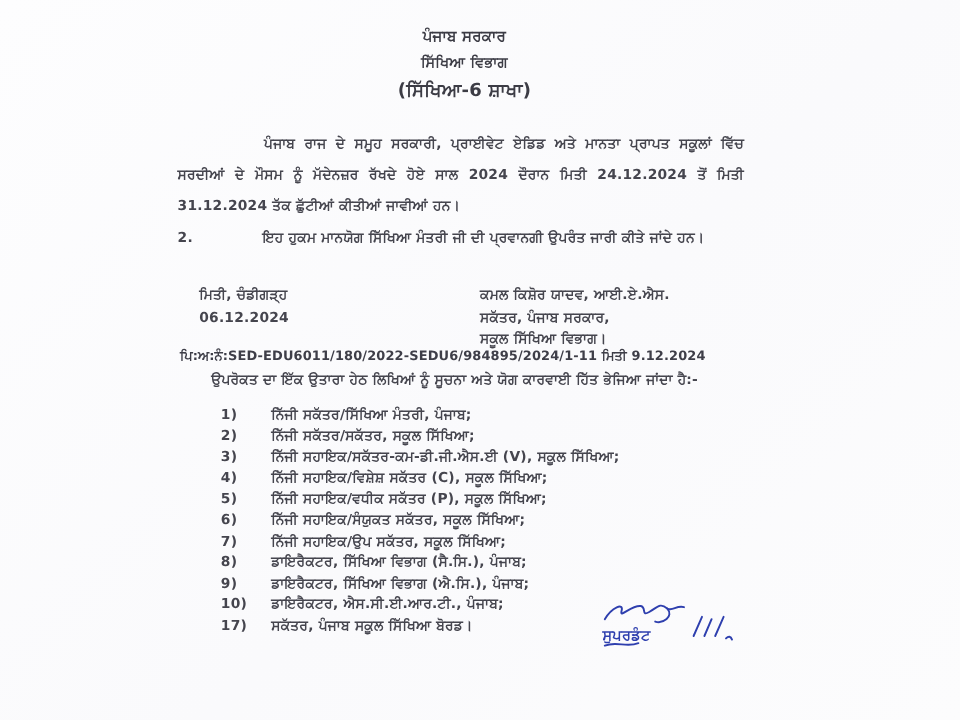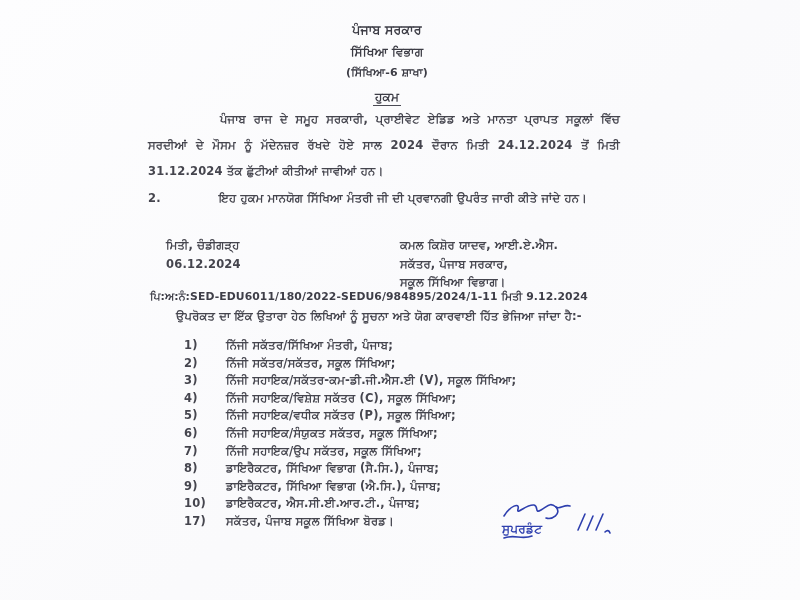--- a/index.html
+++ b/index.html
@@ -19,21 +19,21 @@
     left: 148px; top: 0;
     width: 478px; height: 600px;
     font-size: 11.5px;
     font-weight: 600;
     letter-spacing: 0.2px;
     color: #45454e;
   }
   .hdr { position: absolute; width: 100%; text-align: center; }
   .hdr-org    { top: 22px; font-size: 12.5px; color: #3c3c45; }
   .hdr-dept   { top: 45px; font-size: 12px;   color: #3c3c45; }
-  .hdr-branch { top: 66px; font-size: 11px; color: #3c3c45; }
+  .hdr-branch { top: 66px; font-size: 15px; color: #3c3c45; }
   .order-title {
     position: absolute; top: 90px; width: 100%; text-align: center;
   }
   .order-title span {
     display: inline-block;
     border-bottom: 1.2px solid #4a4a54;
     padding: 0 2px 1px 2px;
     font-size: 12px; color: #3c3c45;
   }
   .para1 {
@@ -79,23 +79,20 @@
 </head>
 <body>
 
 <div class="canvas">
   <div class="page">
 
     <div class="hdr hdr-org">ਪੰਜਾਬ ਸਰਕਾਰ</div>
     <div class="hdr hdr-dept">ਸਿੱਖਿਆ ਵਿਭਾਗ</div>
     <div class="hdr hdr-branch">(ਸਿੱਖਿਆ-6 ਸ਼ਾਖਾ)</div>
 
-    <div class="order-title">
-      <span>ਹੁਕਮ</span>
-    </div>
 
     <p class="para1">ਪੰਜਾਬ ਰਾਜ ਦੇ ਸਮੂਹ ਸਰਕਾਰੀ, ਪ੍ਰਾਈਵੇਟ ਏਡਿਡ ਅਤੇ ਮਾਨਤਾ ਪ੍ਰਾਪਤ ਸਕੂਲਾਂ ਵਿੱਚ ਸਰਦੀਆਂ ਦੇ ਮੌਸਮ ਨੂੰ ਮੱਦੇਨਜ਼ਰ ਰੱਖਦੇ ਹੋਏ ਸਾਲ 2024 ਦੌਰਾਨ ਮਿਤੀ 24.12.2024 ਤੋਂ ਮਿਤੀ 31.12.2024 ਤੱਕ ਛੁੱਟੀਆਂ ਕੀਤੀਆਂ ਜਾਵੀਆਂ ਹਨ।</p>
 
     <p class="para2">
       <span>2.</span><span class="num-spacer"></span><span>ਇਹ ਹੁਕਮ ਮਾਨਯੋਗ ਸਿੱਖਿਆ ਮੰਤਰੀ ਜੀ ਦੀ ਪ੍ਰਵਾਨਗੀ ਉਪਰੰਤ ਜਾਰੀ ਕੀਤੇ ਜਾਂਦੇ ਹਨ।</span>
     </p>
 
     <div class="dateline-left">
       <div>ਮਿਤੀ, ਚੰਡੀਗੜ੍ਹ</div>
       <div>06.12.2024</div>

